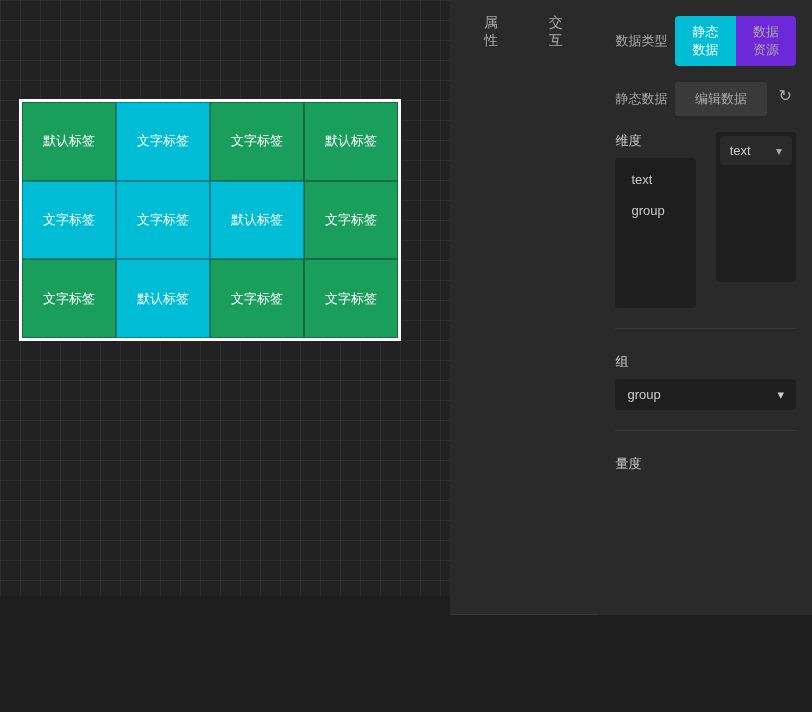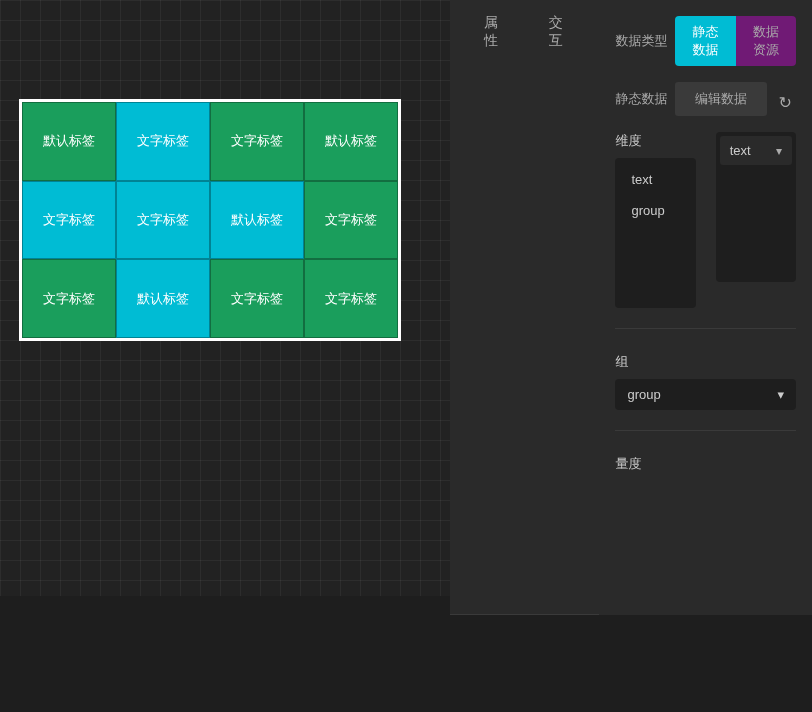--- a/index.html
+++ b/index.html
@@ -107,21 +107,21 @@
       flex: 1;
       border-radius: 4px;
       overflow: hidden;
     }
 
     .btn-toggle {
       flex: 1;
       padding: 7px 12px;
       font-size: 13px;
       color: #aaaaaa;
-      background: #701a75;
+      background: #6d28d9;
       border: none;
       cursor: pointer;
       text-align: center;
     }
 
     .btn-toggle.active {
       background: #00bcd4;
       color: #ffffff;
     }
 
@@ -323,21 +323,21 @@
     <div class="section-row">
       <span class="section-label">数据类型</span>
       <div class="btn-group">
         <button class="btn-toggle active">静态数据</button>
         <button class="btn-toggle">数据资源</button>
       </div>
     </div>
 
     <div class="section-row">
       <span class="section-label">静态数据</span>
-      <div class="static-data-row" style="flex:1; display:flex; align-items:flex-end; gap:8px;">
+      <div class="static-data-row" style="flex:1; display:flex; align-items:flex-start; gap:8px;">
         <button class="edit-data-btn">编辑数据</button>
         <button class="refresh-btn">
           <span>↻</span>
         </button>
       </div>
     </div>
 
     <div class="columns-row">
 
       <div class="col-section">

